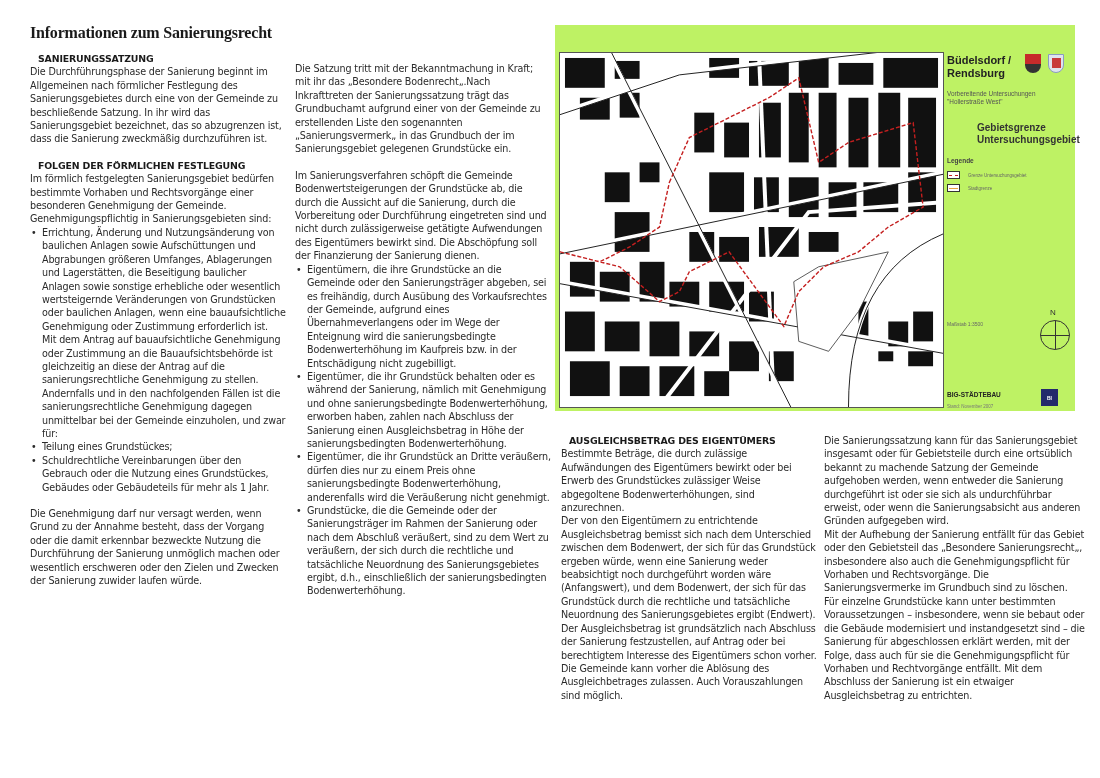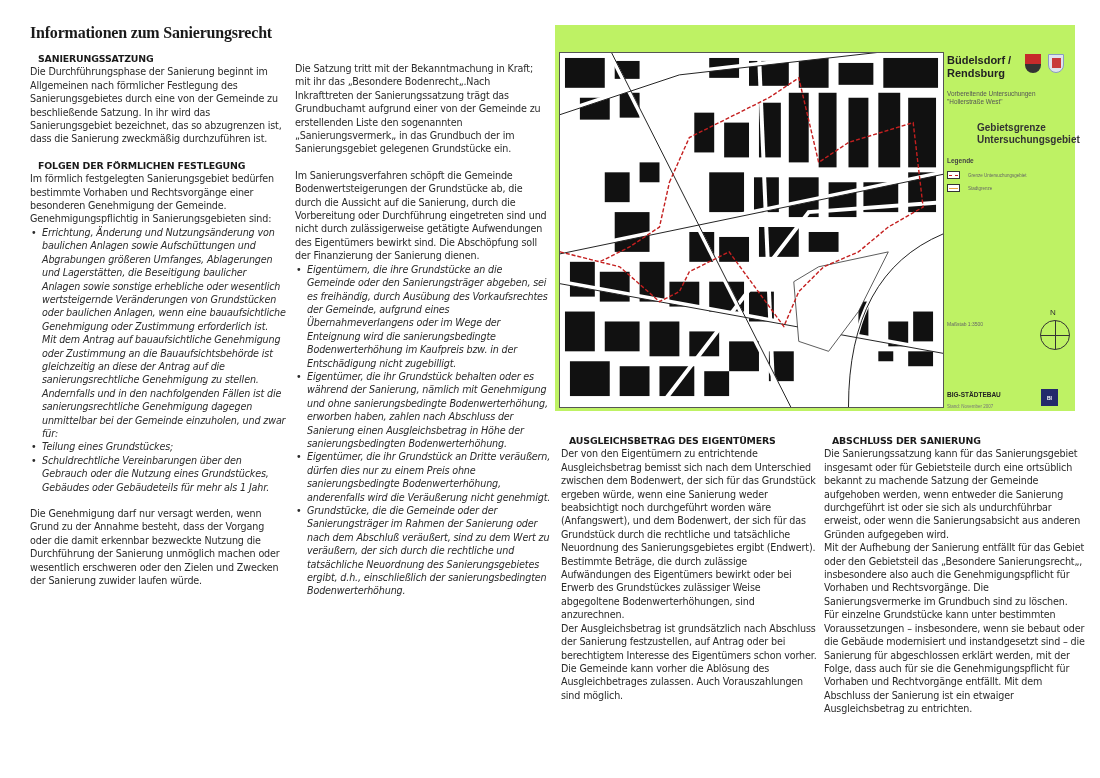--- a/index.html
+++ b/index.html
@@ -8,21 +8,21 @@
   .page-title { position: absolute; left: 30px; top: 24px; font-size: 16px; font-weight: bold; color: #1a1a1a; letter-spacing: -0.2px; font-family: Liberation Serif, serif; }
   .col { position: absolute; font-size: 9.6px; line-height: 13.4px; letter-spacing: -0.15px; }
   .col1 { left: 30px; top: 52px; width: 256px; }
   .col2 { left: 295px; top: 62px; width: 256px; }
   .col3 { left: 561px; top: 434px; width: 256px; }
   .col4 { left: 824px; top: 434px; width: 262px; }
   .sec-head { font-weight: bold; font-size: 9.4px; color: #1a1a1a; text-transform: uppercase; margin-left: 8px; }
   .para { margin: 0; }
   .gap { height: 13px; }
   ul.bullets { list-style: none; }
-  ul.bullets li { position: relative; padding-left: 12px; font-style: italic; }
+  ul.bullets li { position: relative; padding-left: 12px; }
   ul.bullets li::before { content: "•"; position: absolute; left: 1px; top: 0; }
 
   
   .map-block { position: absolute; left: 555px; top: 25px; width: 520px; height: 386px; background: #bef264; }
   .map-frame { position: absolute; left: 4px; top: 27px; width: 385px; height: 356px; border: 1.5px solid #555; background: #fff; overflow: hidden; }
   .map-frame svg { width: 100%; height: 100%; display: block; }
   .legend-panel { position: absolute; left: 392px; top: 25px; width: 128px; height: 360px; font-family: "Liberation Sans", sans-serif; }
   .place-name { position: absolute; left: 0px; top: 4px; font-size: 11px; font-weight: bold; line-height: 13px; color: #222; }
   .coa { position: absolute; top: 4px; width: 16px; height: 19px; border-radius: 0 0 8px 8px; }
   .coa1 { left: 78px; background: linear-gradient(#c62b2b 55%, #333 55%); }
@@ -192,23 +192,22 @@
     <div class="north-label">N</div>
     <div class="north"></div>
     <div class="office">BIG-STÄDTEBAU</div>
     <div class="date">Stand: November 2007</div>
     <div class="logo-box">BI</div>
   </div>
 </div>
 
 <div class="col col3">
   <div class="sec-head">AUSGLEICHSBETRAG DES EIGENTÜMERS</div>
+  <p class="para">Bestimmte Beträge, die durch zulässige Aufwändungen des Eigentümers bewirkt oder bei Erwerb des Grundstückes zulässiger Weise abgegoltene Bodenwerterhöhungen, sind anzurechnen.</p>
   <p class="para">Der von den Eigentümern zu entrichtende Ausgleichsbetrag bemisst sich nach dem Unterschied zwischen dem Bodenwert, der sich für das Grundstück ergeben würde, wenn eine Sanierung weder beabsichtigt noch durchgeführt worden wäre (Anfangswert), und dem Bodenwert, der sich für das Grundstück durch die rechtliche und tatsächliche Neuordnung des Sanierungsgebietes ergibt (Endwert).</p>
-  <p class="para">Bestimmte Beträge, die durch zulässige Aufwändungen des Eigentümers bewirkt oder bei Erwerb des Grundstückes zulässiger Weise abgegoltene Bodenwerterhöhungen, sind anzurechnen.</p>
   <p class="para">Der Ausgleichsbetrag ist grundsätzlich nach Abschluss der Sanierung festzustellen, auf Antrag oder bei berechtigtem Interesse des Eigentümers schon vorher. Die Gemeinde kann vorher die Ablösung des Ausgleichbetrages zulassen. Auch Vorauszahlungen sind möglich.</p>
 </div>
 
 <div class="col col4">
-  <div class="sec-head">ABSCHLUSS DER SANIERUNG</div>
   <p class="para">Die Sanierungssatzung kann für das Sanierungsgebiet insgesamt oder für Gebietsteile durch eine ortsüblich bekannt zu machende Satzung der Gemeinde aufgehoben werden, wenn entweder die Sanierung durchgeführt ist oder sie sich als undurchführbar erweist, oder wenn die Sanierungsabsicht aus anderen Gründen aufgegeben wird.</p>
   <p class="para">Mit der Aufhebung der Sanierung entfällt für das Gebiet oder den Gebietsteil das „Besondere Sanierungsrecht„, insbesondere also auch die Genehmigungspflicht für Vorhaben und Rechtsvorgänge. Die Sanierungsvermerke im Grundbuch sind zu löschen.</p>
   <p class="para">Für einzelne Grundstücke kann unter bestimmten Voraussetzungen – insbesondere, wenn sie bebaut oder die Gebäude modernisiert und instandgesetzt sind – die Sanierung für abgeschlossen erklärt werden, mit der Folge, dass auch für sie die Genehmigungspflicht für Vorhaben und Rechtvorgänge entfällt. Mit dem Abschluss der Sanierung ist ein etwaiger Ausgleichsbetrag zu entrichten.</p>
 </div>
 
 </body></html>

